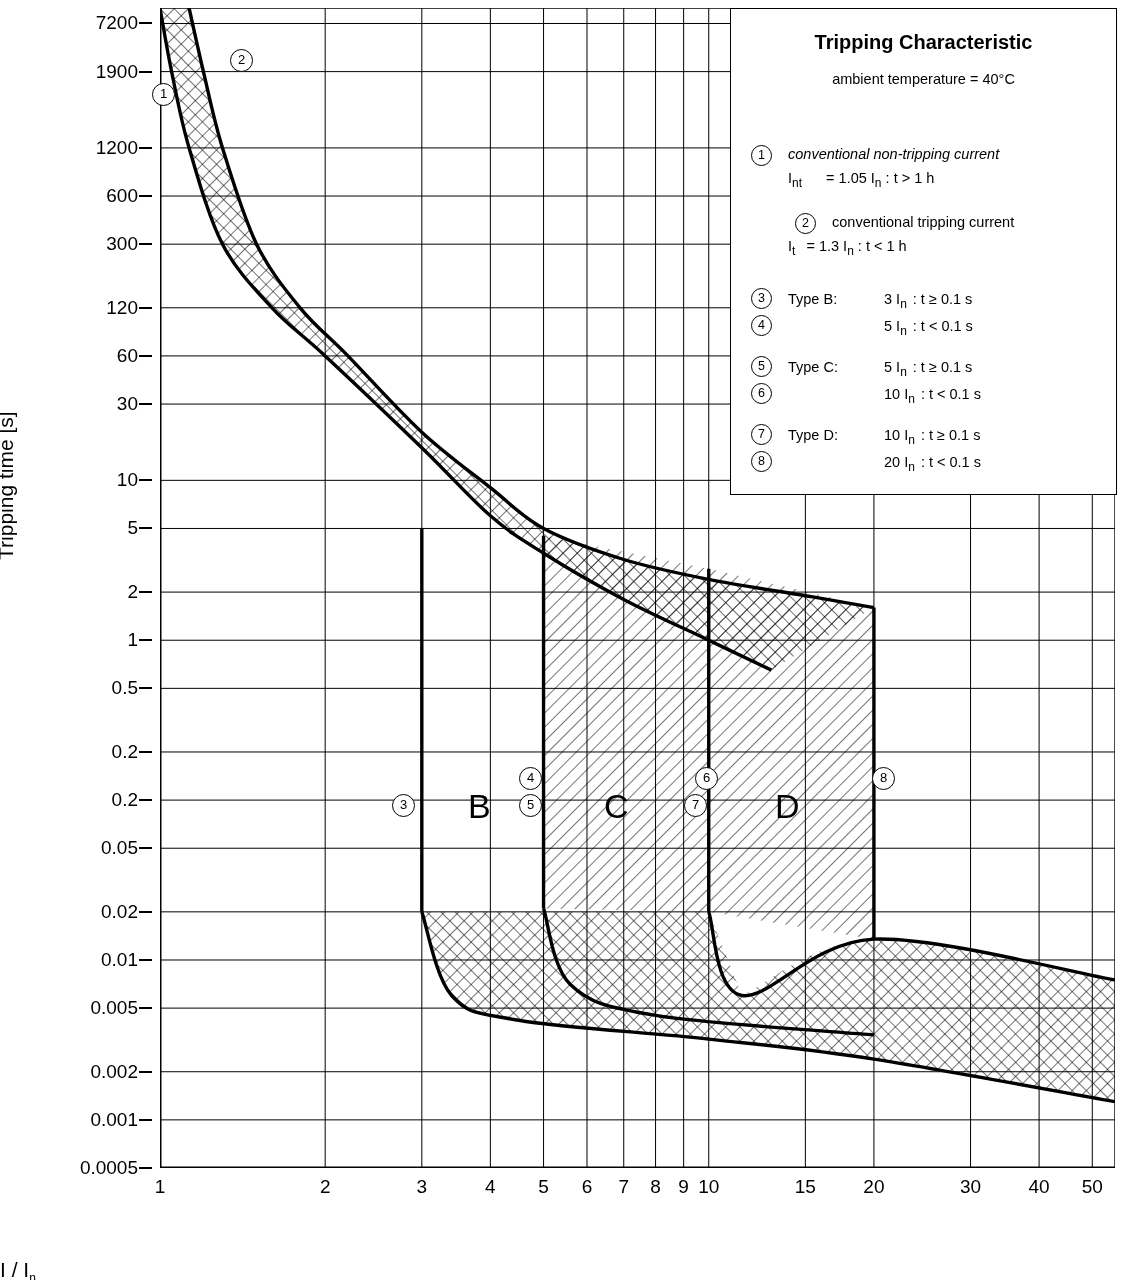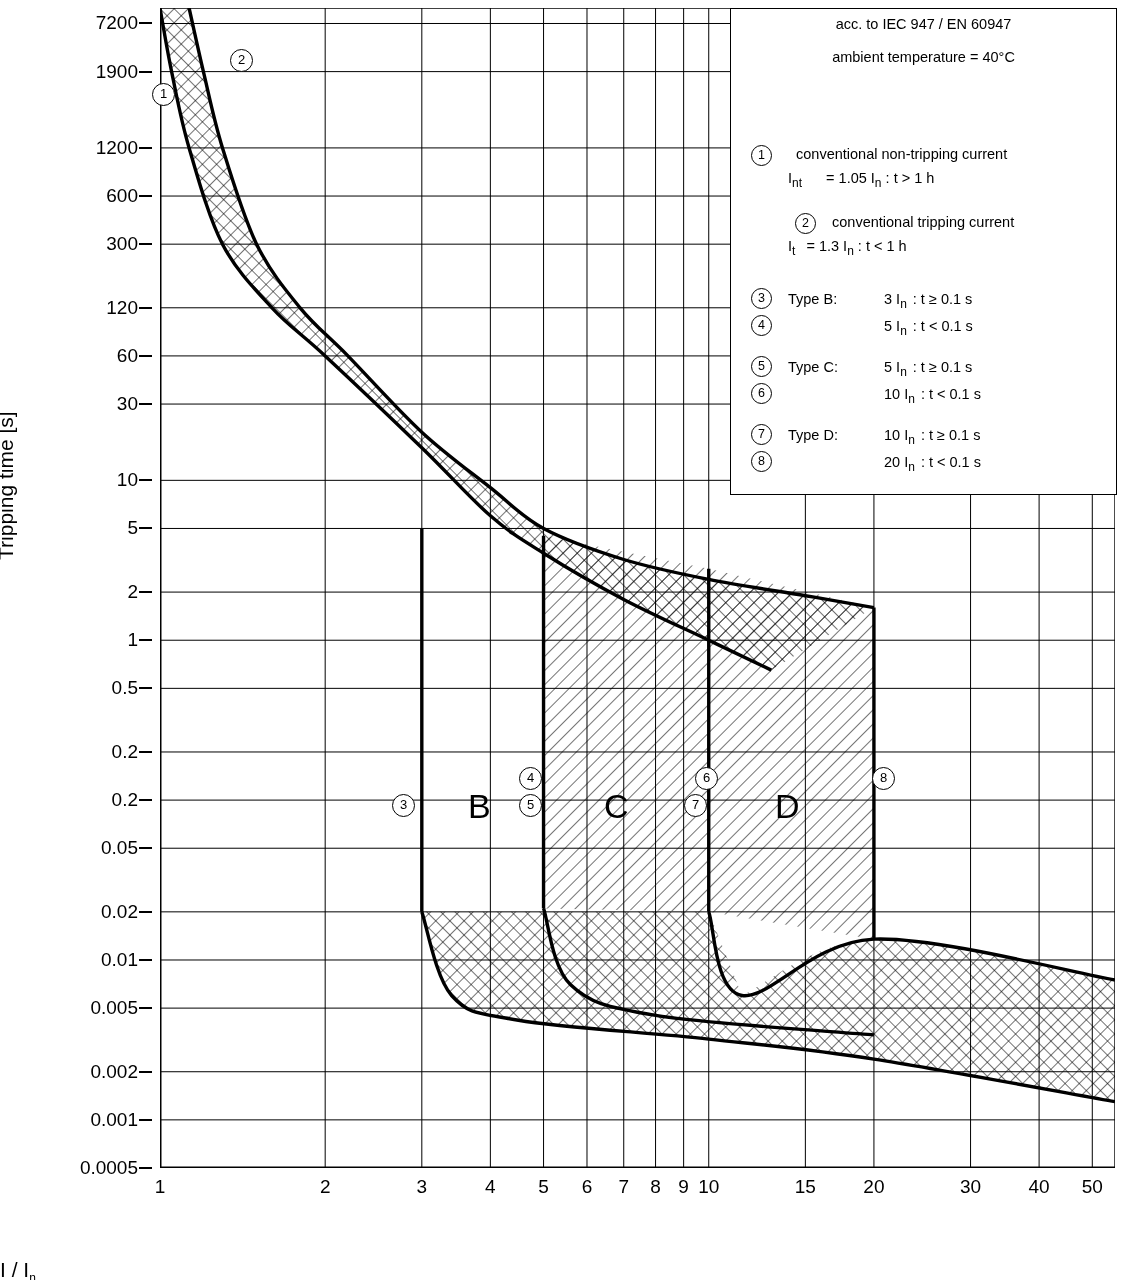--- a/index.html
+++ b/index.html
@@ -167,26 +167,26 @@
     <div class="mark" style="left:359px;top:786px;">5</div>
     <div class="mark" style="left:535px;top:759px;">6</div>
     <div class="mark" style="left:524px;top:786px;">7</div>
     <div class="mark" style="left:712px;top:759px;">8</div>
 
     <div class="bigletter" style="left:308px;top:779px;">B</div>
     <div class="bigletter" style="left:444px;top:779px;">C</div>
     <div class="bigletter" style="left:615px;top:779px;">D</div>
 
     <div class="legend" style="left:570px;top:0px;">
-      <div class="s1">acc. to IEC 947 / EN 60947</div>
+      <div class="title">Tripping Characteristic</div>
       <div class="s2">ambient temperature = 40°C</div>
 
       <div class="lrow" style="left:20px;top:136px;">
         <span class="circ">1</span>
-        <span style="margin-left:20px;">conventional non-tripping current</span>
+        <span style="margin-left:12px;font-style:italic;">conventional non-tripping current</span>
       </div>
       <div class="lrow" style="left:57px;top:161px;">
         <span>I</span><span class="sub">nt</span>
         <span style="margin-left:20px;">= 1.05 I</span><span class="sub">n</span>
         <span>:  t &gt; 1 h</span>
       </div>
 
       <div class="lrow" style="left:20px;top:204px;padding-left:44px;">
         <span class="circ">2</span>
         <span style="margin-left:12px;">conventional tripping current</span>

